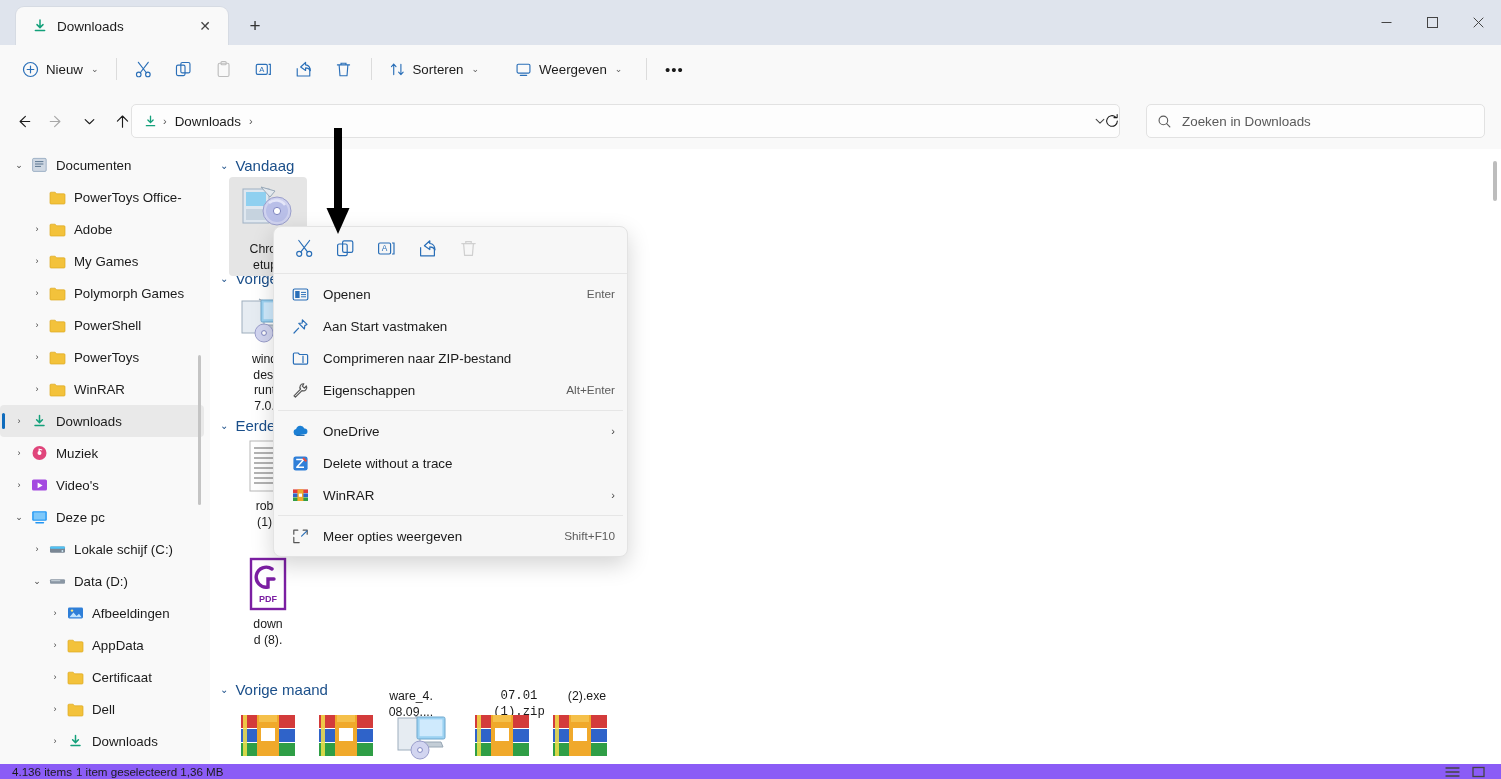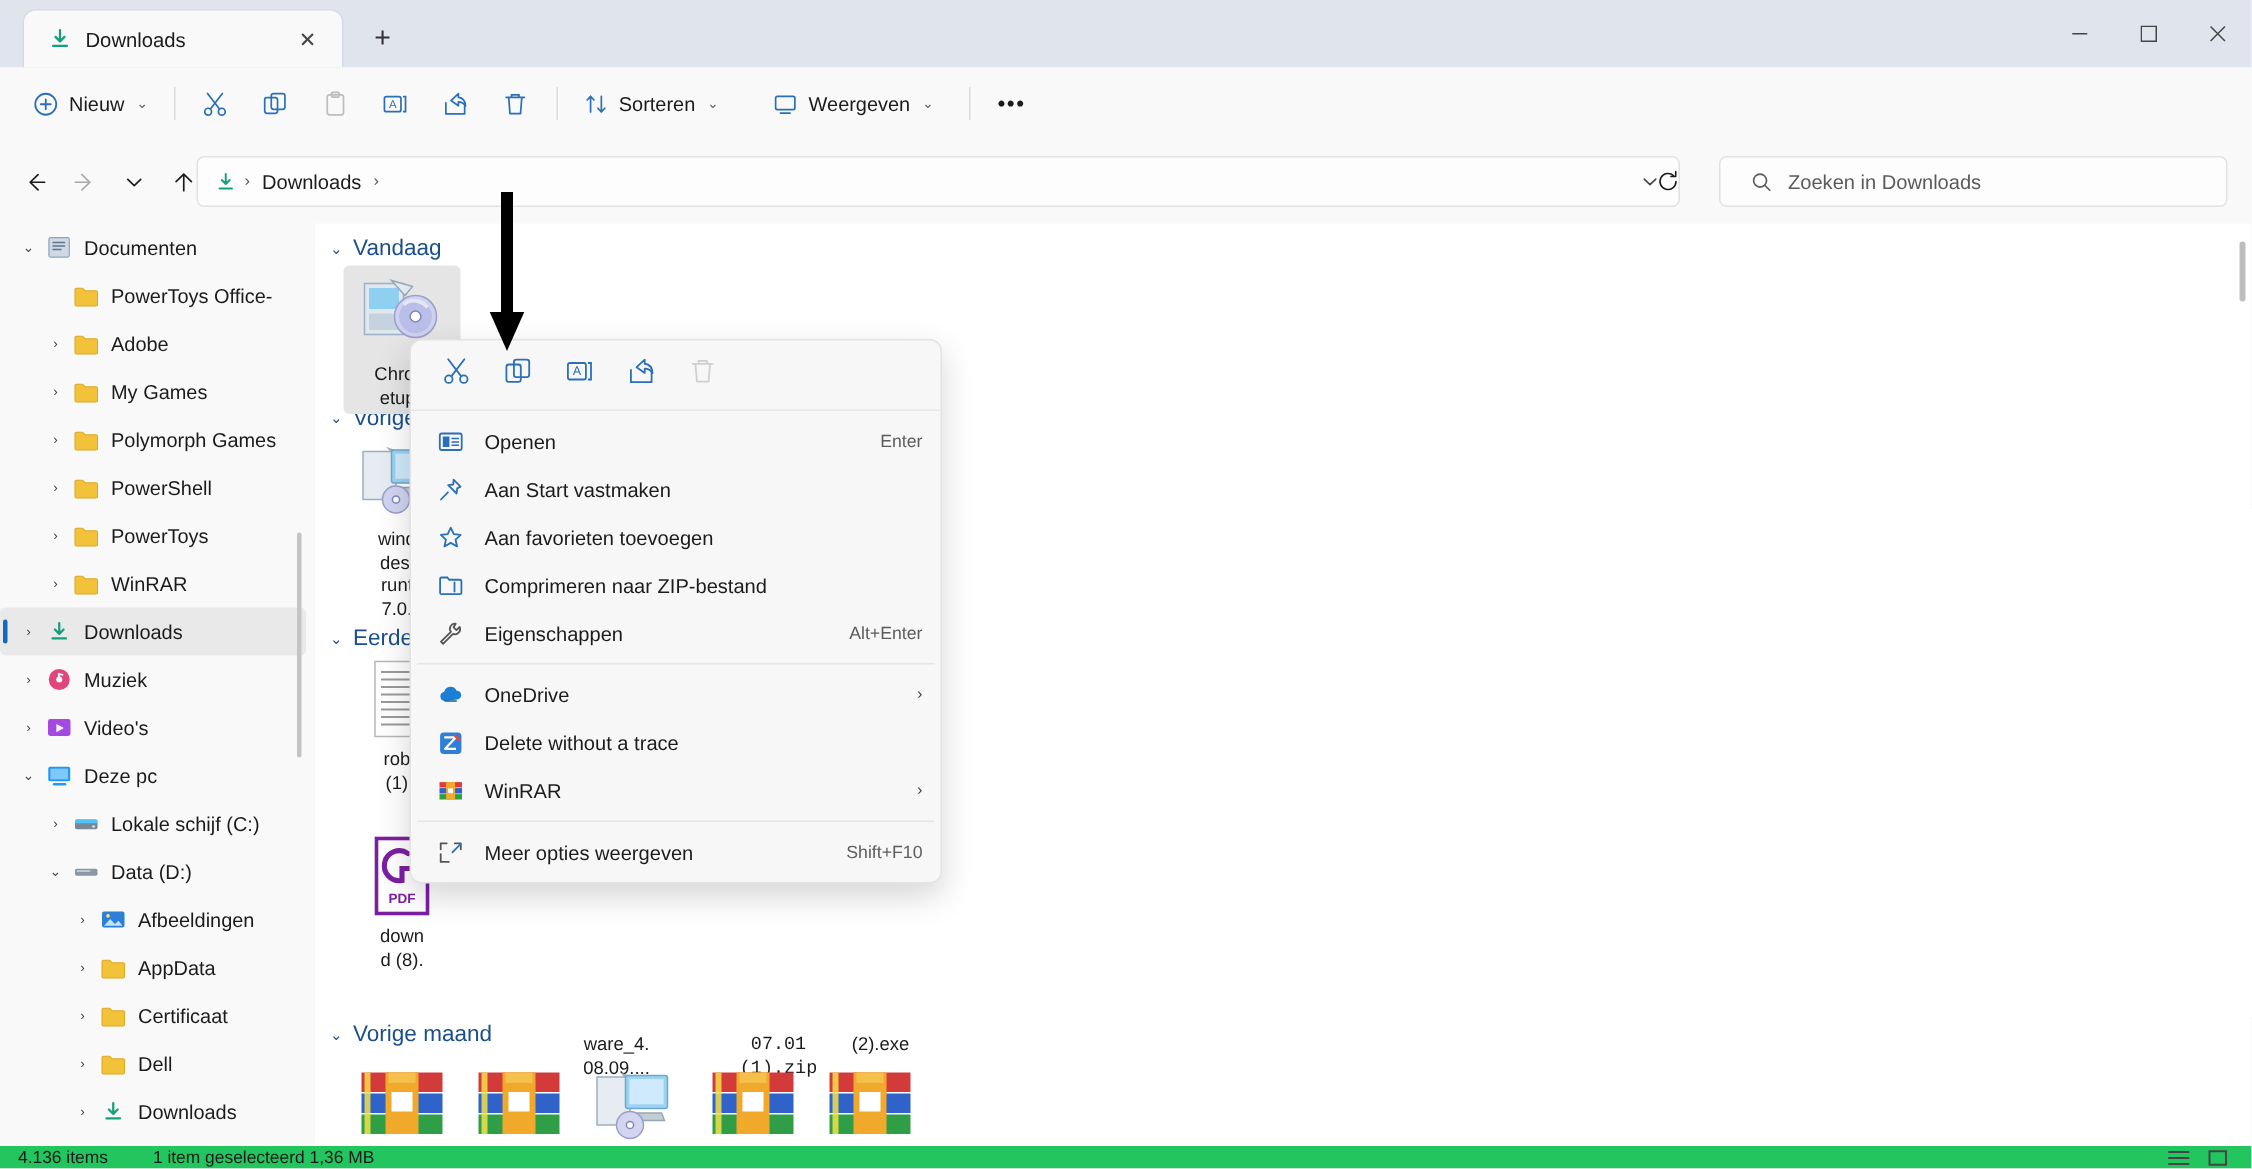--- a/index.html
+++ b/index.html
@@ -74,21 +74,21 @@
   .crumbsep { color: #555; font-size: 11px; padding: 0 1px; }
   .addr-right { margin-left: auto; display: flex; align-items: center; }
   .addr-right .ab { width: 31px; height: 30px; display:flex; align-items:center; justify-content:center; border-radius:4px; }
   .refreshbtn {
     position: absolute; left: 1096px; top: 105px; width: 32px; height: 32px;
     display: flex; align-items: center; justify-content: center;
   }
   .searchbox {
     position: absolute; left: 1146px; top: 104px; width: 339px; height: 34px;
     background: #fdfdfd; border: 1px solid #e2e2e2; border-radius: 5px;
-    display: flex; align-items: center; padding: 0 20px; gap: 10px;
+    display: flex; align-items: center; padding: 0 10px; gap: 10px;
   }
   .searchbox .ph { font-size: 13.4px; color: #5a5a5a; }
 
   
   .sidebar {
     position: absolute; left: 0; top: 149px; width: 210px; height: 615px;
     background: #f9f9f9; overflow: hidden;
   }
   .navitem {
     position: relative; height: 32px; display: flex; align-items: center;
@@ -154,22 +154,22 @@
   .ctx-item .lbl { flex: 1; }
   .ctx-item .acc { font-size: 11.8px; color: #5c5c5c; margin-left: 12px; }
   .ctx-item .sub { font-size: 11px; color: #444; margin-left: 10px; }
 
   
   .bigarrow { position: absolute; left: 325px; top: 128px; z-index: 60; }
 
   
   .statusbar {
     position: absolute; left: 0; top: 764px; width: 1501px; height: 15px;
-    background: #22c55e; display: flex; align-items: center;
-    font-size: 11.6px; color: #1b1b1b; padding-left: 12px; gap: 30px;
+    background: #8b5cf6; display: flex; align-items: center;
+    font-size: 11.6px; color: #1b1b1b; padding-left: 12px; gap: 4px;
   }
   .statusbar .sright { margin-left: auto; display: flex; align-items: center; gap: 8px; padding-right: 14px; }
   .vbtn { width: 18px; height: 14px; display: flex; align-items: center; justify-content: center; }
 </style>
 </head>
 <body>
 
 <div class="window">
 
   <div class="titlebar">
@@ -735,28 +735,20 @@
             <svg width="17" height="17" viewBox="0 0 17 17">
               <path d="M10.4 1.8l4.6 4.6-2.2 1.2-.4 3.4-5.6-5.6 3.4-.4z" fill="none" stroke="#2a6fb8" stroke-width="1.2" stroke-linejoin="round"></path>
               <path d="M6.6 10.2L2 15" stroke="#2a6fb8" stroke-width="1.2" stroke-linecap="round"></path>
             </svg>
           </span>
           <span class="lbl">Aan Start vastmaken</span>
         </div>
         <div class="ctx-item">
           <span class="mi">
             <svg width="17" height="17" viewBox="0 0 17 17">
-              <path d="M8.5 1.8l2 4.3 4.6.5-3.4 3.1 1 4.6-4.2-2.4-4.2 2.4 1-4.6L1.9 6.6l4.6-.5z" fill="none" stroke="#2a6fb8" stroke-width="1.2" stroke-linejoin="round"></path>
-            </svg>
-          </span>
-          <span class="lbl">Aan favorieten toevoegen</span>
-        </div>
-        <div class="ctx-item">
-          <span class="mi">
-            <svg width="17" height="17" viewBox="0 0 17 17">
               <path d="M1.4 4a1 1 0 011-1h3.8l1.3 1.5h7.1a1 1 0 011 1v7.6a1 1 0 01-1 1H2.4a1 1 0 01-1-1z" fill="none" stroke="#2a6fb8" stroke-width="1.2"></path>
               <path d="M11 6.2v4.8M11 11v1.4" stroke="#2a6fb8" stroke-width="1.2" stroke-linecap="round"></path>
             </svg>
           </span>
           <span class="lbl">Comprimeren naar ZIP-bestand</span>
         </div>
         <div class="ctx-item">
           <span class="mi">
             <svg width="17" height="17" viewBox="0 0 17 17">
               <path d="M11.8 1.8a3.4 3.4 0 00-3.2 5.4L2 13.8l1.4 1.4 6.6-6.6a3.4 3.4 0 004.4-4.6l-2.1 2.1-1.9-1.9z" fill="none" stroke="#555" stroke-width="1.2" stroke-linejoin="round"></path>

